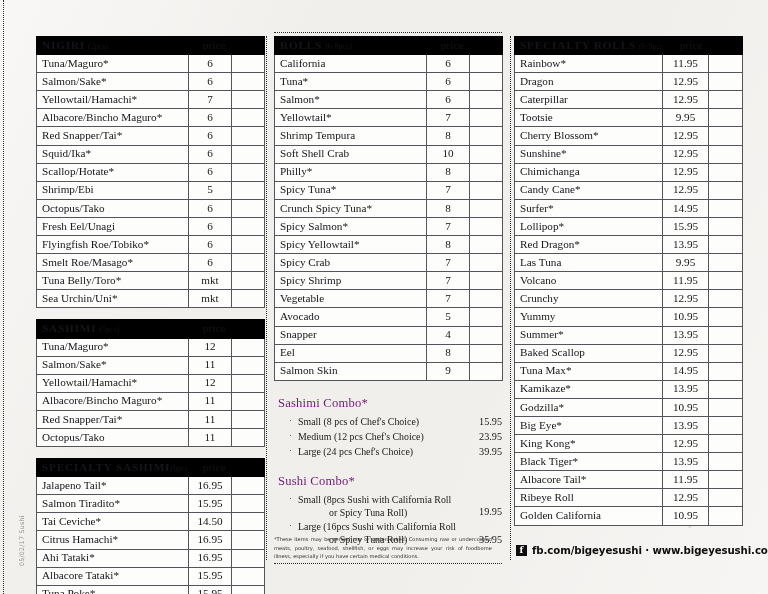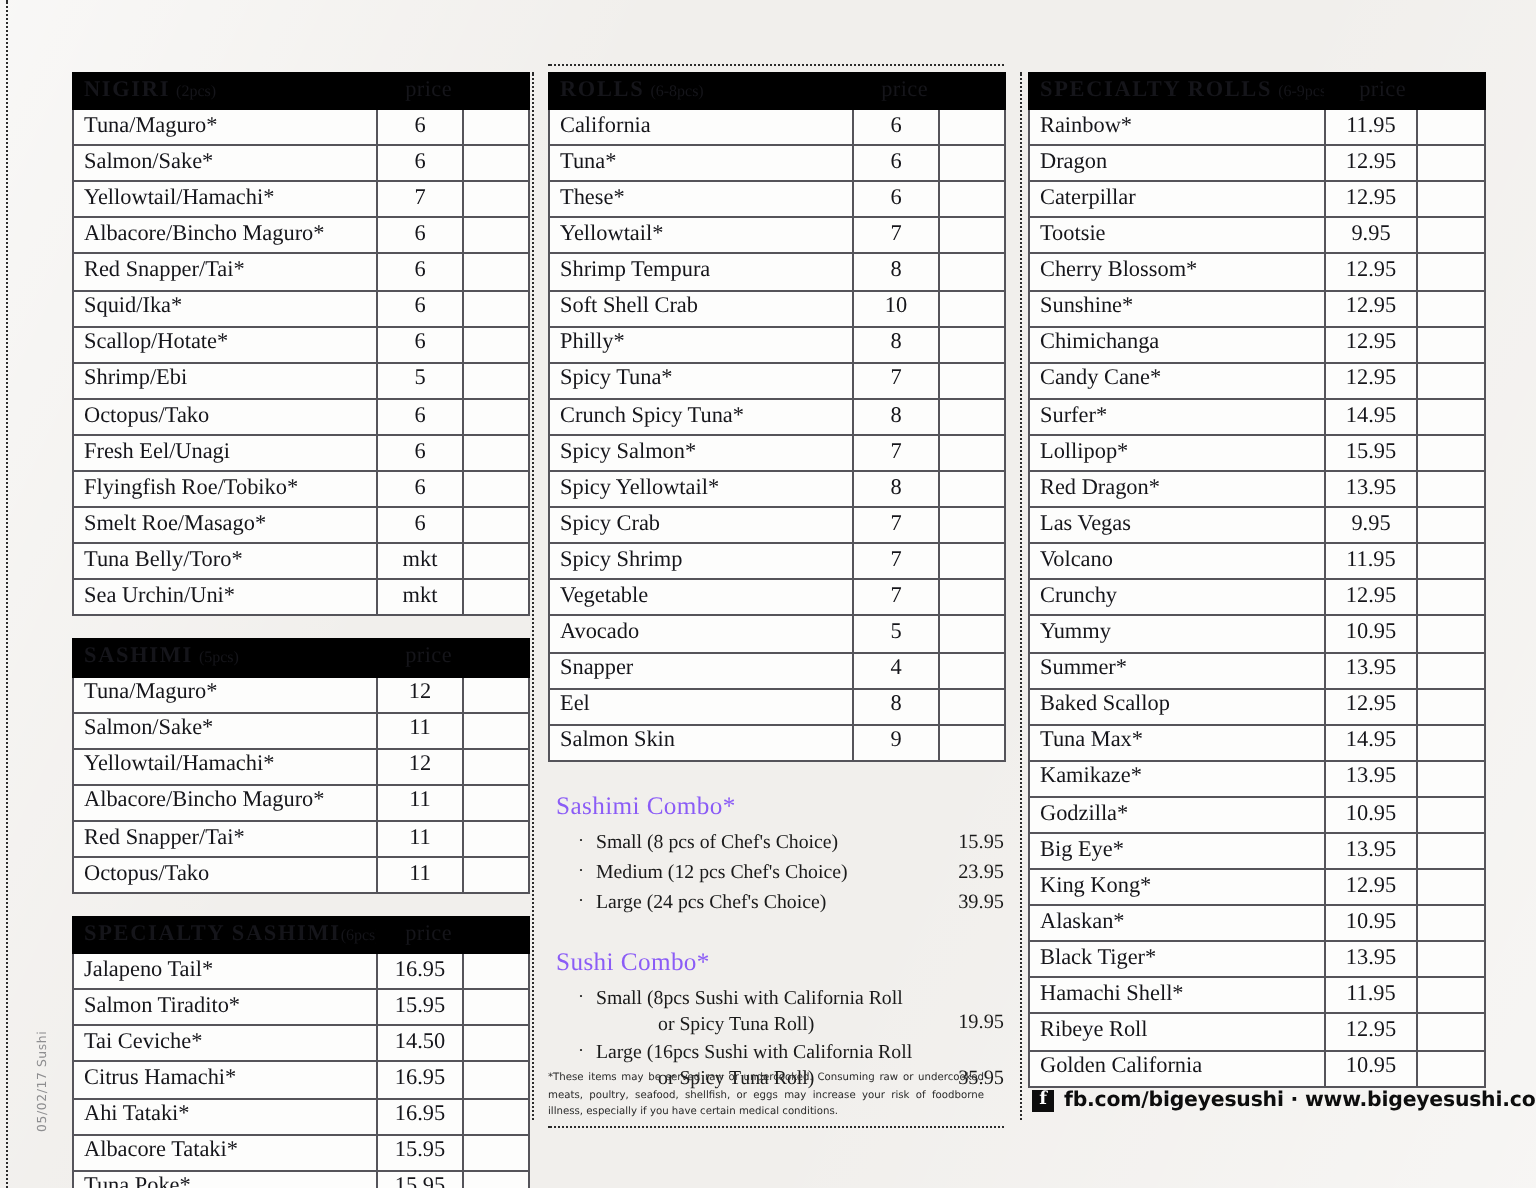--- a/index.html
+++ b/index.html
@@ -152,21 +152,21 @@
 
   
   .combo {
     margin-top: 15px;
     padding-left: 4px;
   }
   .combo + .combo { margin-top: 14px; }
 
   .combo-title {
     font-size: 12.6px;
-    color: #8b5cf6;
+    color: #701a75;
     margin-bottom: 4px;
     letter-spacing: 0.2px;
   }
 
   .combo-line {
     display: flex;
     align-items: flex-start;
     font-size: 9.9px;
     color: #1a1a1a;
     padding-left: 11px;
@@ -454,21 +454,21 @@
             <td class="cell-name">California</td>
             <td class="cell-price">6</td>
             <td class="cell-blank"></td>
           </tr>
           <tr>
             <td class="cell-name">Tuna*</td>
             <td class="cell-price">6</td>
             <td class="cell-blank"></td>
           </tr>
           <tr>
-            <td class="cell-name">These*</td>
+            <td class="cell-name">Salmon*</td>
             <td class="cell-price">6</td>
             <td class="cell-blank"></td>
           </tr>
           <tr>
             <td class="cell-name">Yellowtail*</td>
             <td class="cell-price">7</td>
             <td class="cell-blank"></td>
           </tr>
           <tr>
             <td class="cell-name">Shrimp Tempura</td>
@@ -652,21 +652,21 @@
             <td class="cell-name">Lollipop*</td>
             <td class="cell-price">15.95</td>
             <td class="cell-blank"></td>
           </tr>
           <tr>
             <td class="cell-name">Red Dragon*</td>
             <td class="cell-price">13.95</td>
             <td class="cell-blank"></td>
           </tr>
           <tr>
-            <td class="cell-name">Las Vegas</td>
+            <td class="cell-name">Las Tuna</td>
             <td class="cell-price">9.95</td>
             <td class="cell-blank"></td>
           </tr>
           <tr>
             <td class="cell-name">Volcano</td>
             <td class="cell-price">11.95</td>
             <td class="cell-blank"></td>
           </tr>
           <tr>
             <td class="cell-name">Crunchy</td>
@@ -707,31 +707,26 @@
             <td class="cell-name">Big Eye*</td>
             <td class="cell-price">13.95</td>
             <td class="cell-blank"></td>
           </tr>
           <tr>
             <td class="cell-name">King Kong*</td>
             <td class="cell-price">12.95</td>
             <td class="cell-blank"></td>
           </tr>
           <tr>
-            <td class="cell-name">Alaskan*</td>
-            <td class="cell-price">10.95</td>
-            <td class="cell-blank"></td>
-          </tr>
-          <tr>
             <td class="cell-name">Black Tiger*</td>
             <td class="cell-price">13.95</td>
             <td class="cell-blank"></td>
           </tr>
           <tr>
-            <td class="cell-name">Hamachi Shell*</td>
+            <td class="cell-name">Albacore Tail*</td>
             <td class="cell-price">11.95</td>
             <td class="cell-blank"></td>
           </tr>
           <tr>
             <td class="cell-name">Ribeye Roll</td>
             <td class="cell-price">12.95</td>
             <td class="cell-blank"></td>
           </tr>
           <tr>
             <td class="cell-name">Golden California</td>

